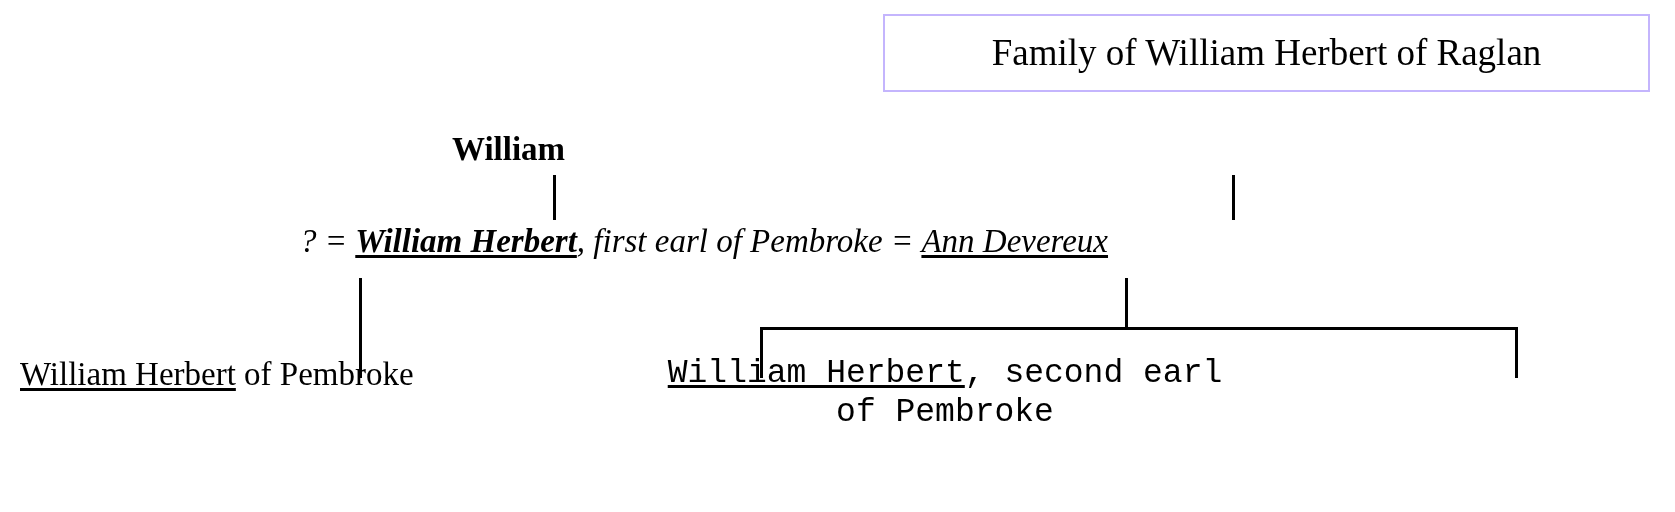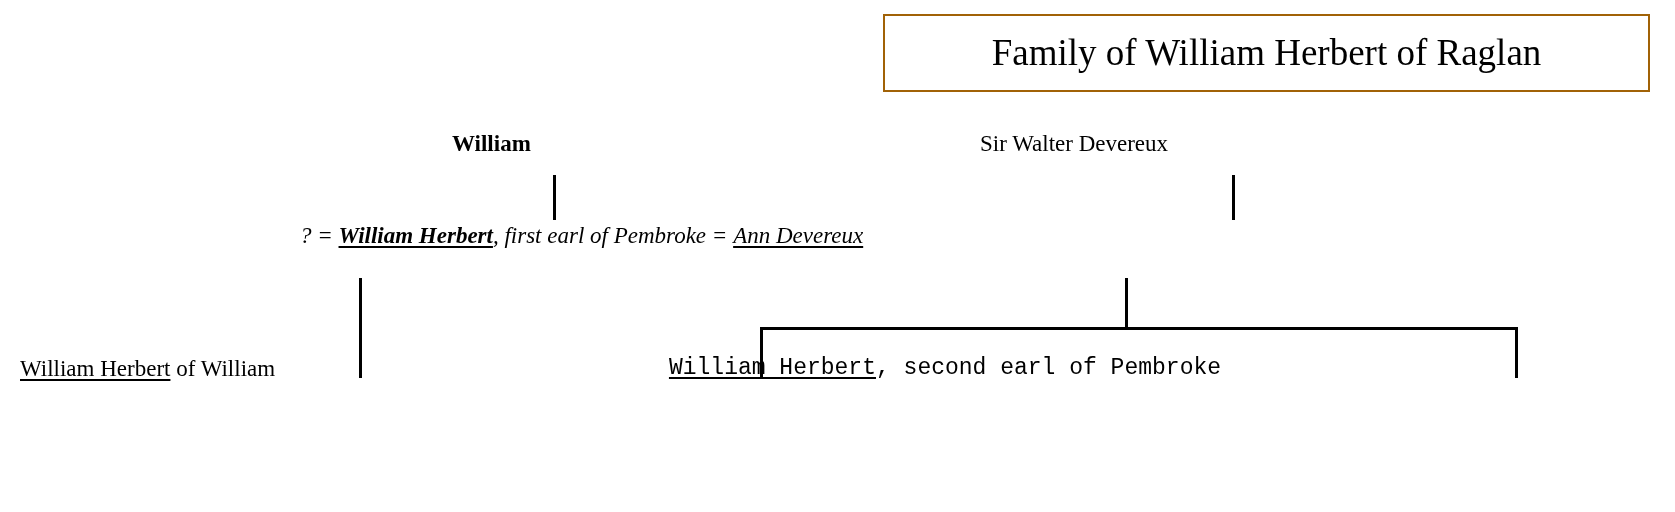--- a/index.html
+++ b/index.html
@@ -19,36 +19,36 @@
     overflow: hidden;
   }
 
   
   .title-box {
     position: absolute;
     left: 883px;
     top: 14px;
     width: 767px;
     height: 78px;
-    border: 2px solid #a16207;
+    border: 2px solid #c4b5fd;
     box-sizing: border-box;
     display: flex;
     align-items: center;
     justify-content: center;
   }
   .title-box .title-text {
     font-size: 37px;
     line-height: 1.1;
     white-space: nowrap;
   }
 
   
   .node {
     position: absolute;
-    font-size: 23px;
+    font-size: 33px;
     line-height: 1.18;
     white-space: nowrap;
   }
   .node.wrap {
     white-space: normal;
     text-align: center;
     font-family: Liberation Mono, monospace;
   }
   .b   { font-weight: bold; }
   .u   { text-decoration: underline; text-underline-offset: 3px; }
@@ -72,43 +72,40 @@
 <div id="canvas">
 
   <div class="title-box">
     <span class="title-text">Family of William Herbert of Raglan</span>
   </div>
 
   <div class="node b" style="left:452px; top:130px;">
     <span>William</span>
   </div>
 
-  <div class="node" style="left:980px; top:130px;">
-    <span>Sir Walter Devereux</span>
-  </div>
 
   <div class="vline" style="left:553px; top:175px; height:45px;"></div>
 
   <div class="vline" style="left:1232px; top:175px; height:45px;"></div>
 
   <div class="node" style="left:300px; top:222px;font-style:italic;">
     <span>?</span><span>&nbsp;</span><span>=</span><span>&nbsp;</span><span class="bu">William Herbert</span><span>, first earl of Pembroke</span><span>&nbsp;</span><span>=</span><span>&nbsp;</span><span class="u">Ann Devereux</span>
   </div>
 
   <div class="vline" style="left:359px; top:278px; height:100px;"></div>
 
   <div class="vline" style="left:1125px; top:278px; height:50px;"></div>
 
   <div class="hline" style="left:760px; top:327px; width:755px;"></div>
 
   <div class="vline" style="left:760px; top:327px; height:51px;"></div>
   <div class="vline" style="left:1515px; top:327px; height:51px;"></div>
 
   <div class="node" style="left:20px; top:355px;">
-    <span class="u">William Herbert</span><span> of William</span>
+    <span class="u">William Herbert</span><span> of Pembroke</span>
   </div>
 
   <div class="node wrap" style="left:660px; top:355px; width:570px;">
     <span class="u">William Herbert</span><span>, second earl of Pembroke</span>
   </div>
 
 
 </div>
 
 </body></html>

